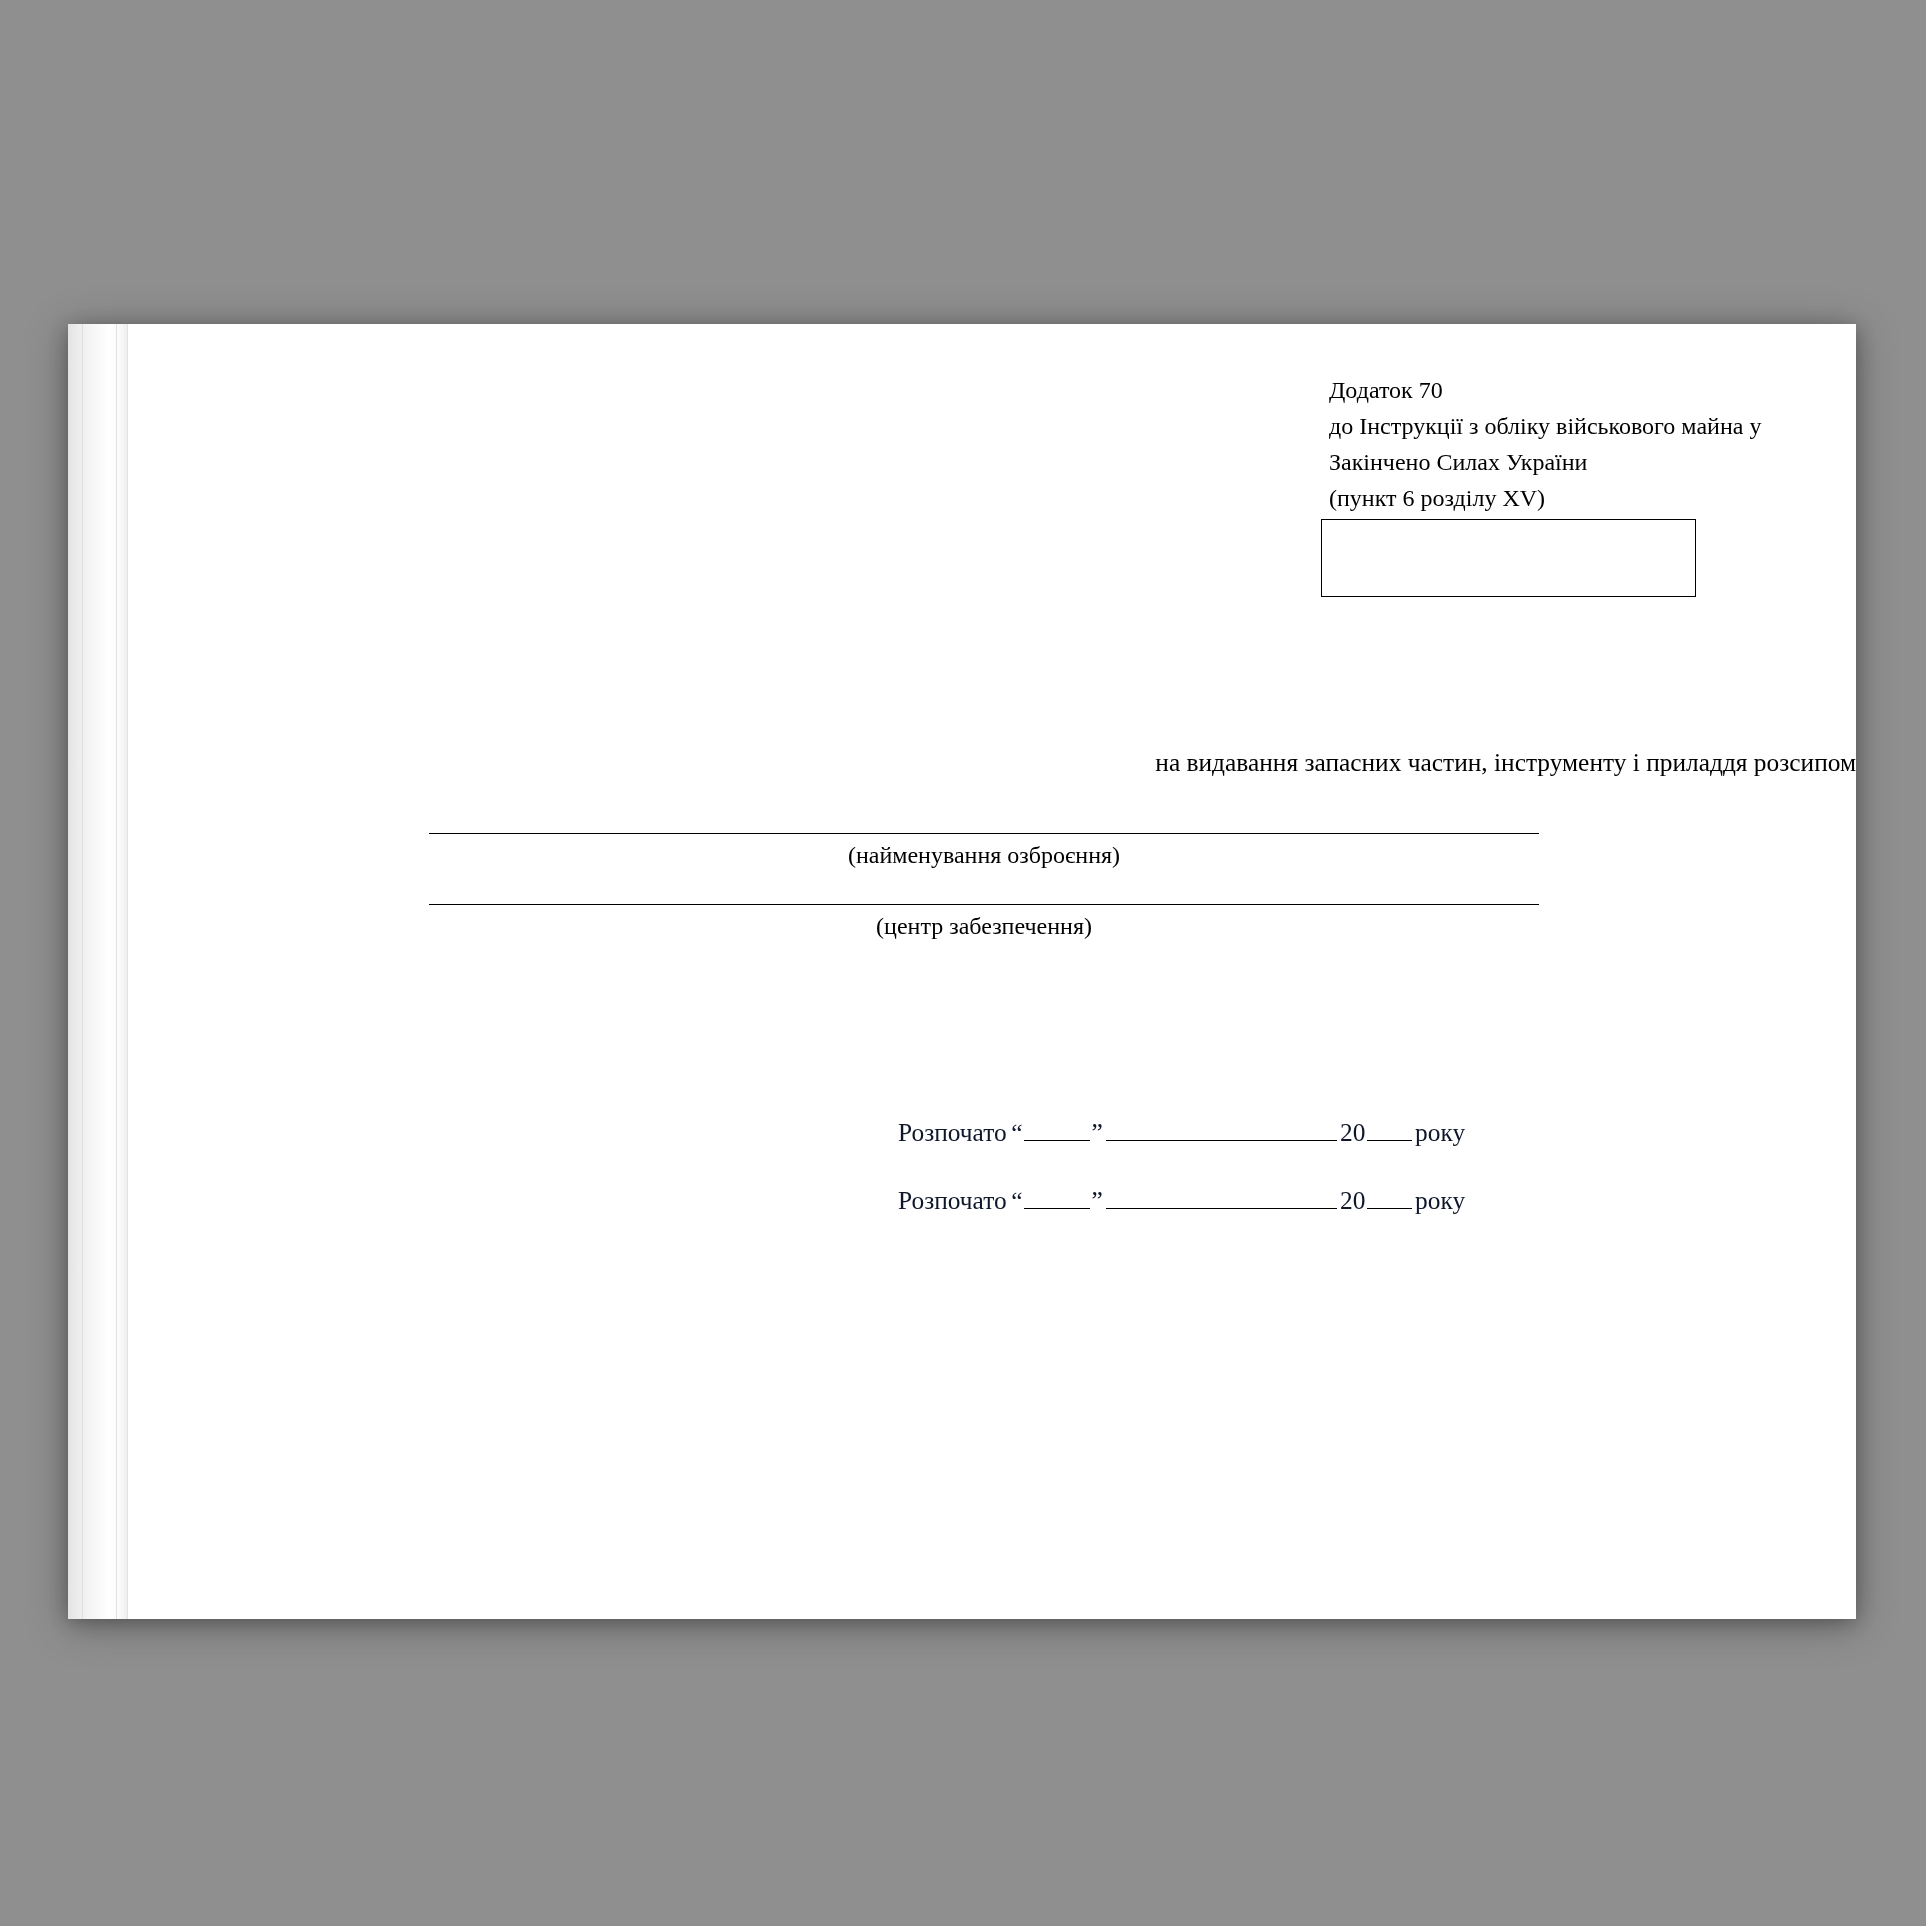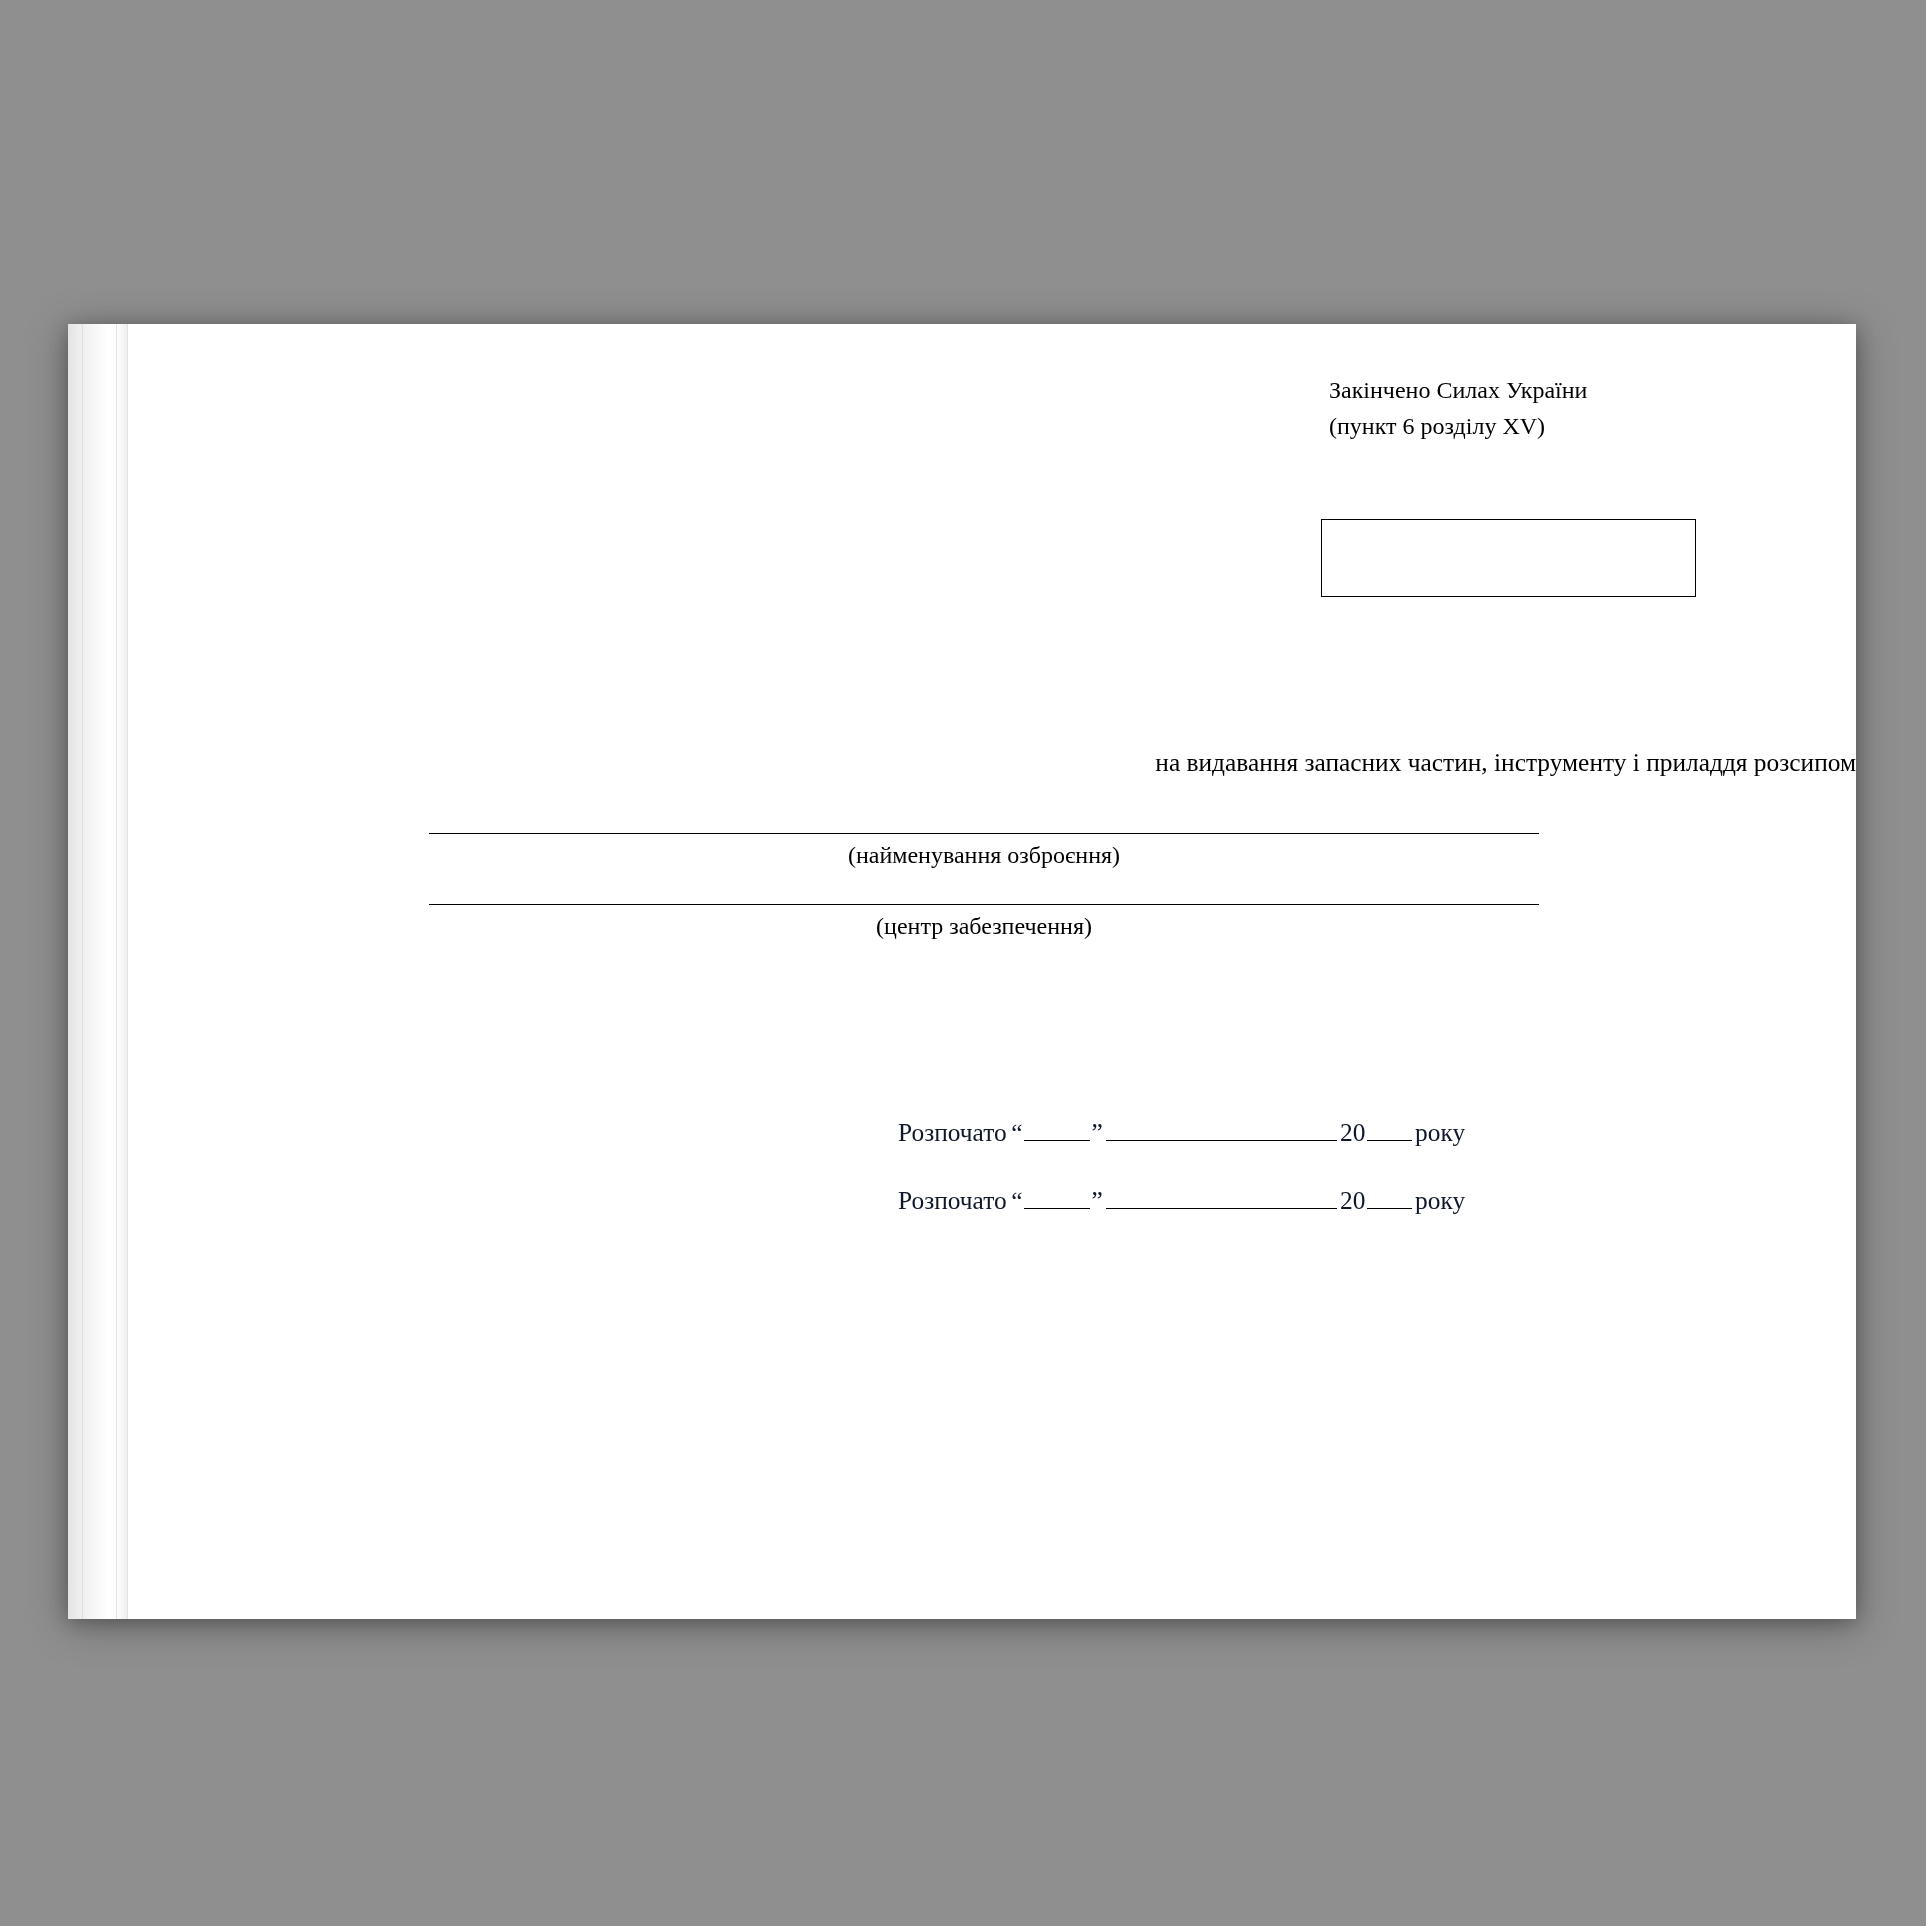--- a/index.html
+++ b/index.html
@@ -192,20 +192,22 @@
   <div class="page">
 
     <div class="binding">
       <div class="binding-line a"></div>
       <div class="binding-line b"></div>
     </div>
 
     <div class="content">
 
       <div class="header-block">
+        <div>Додаток 70</div>
+        <div>до Інструкції з обліку військового майна у</div>
         <div>Закінчено Силах України</div>
         <div>(пункт 6 розділу XV)</div>
       </div>
 
       <div class="header-box"></div>
 
       <div class="title-sub">на видавання запасних частин, інструменту і приладдя розсипом</div>
 
       <div class="rule-group g1">
         <div class="rule-line"></div>

